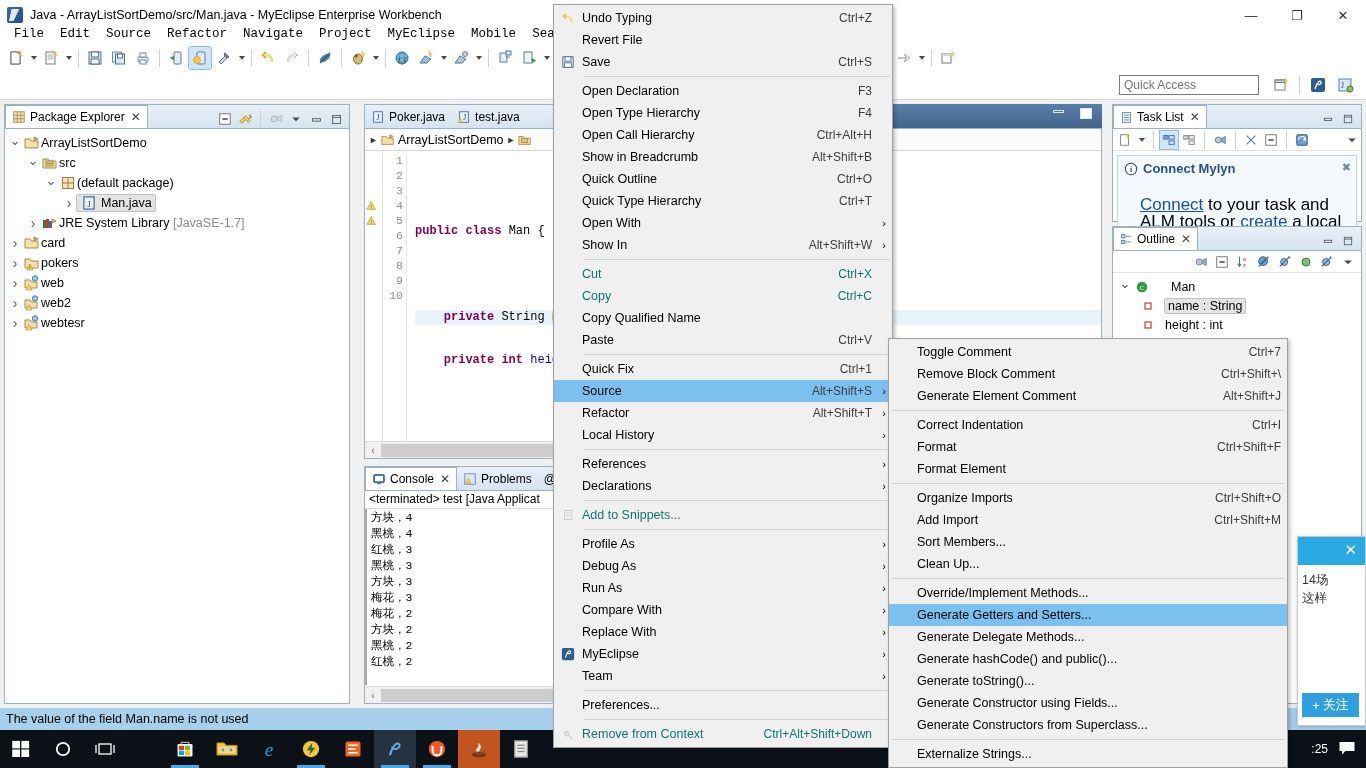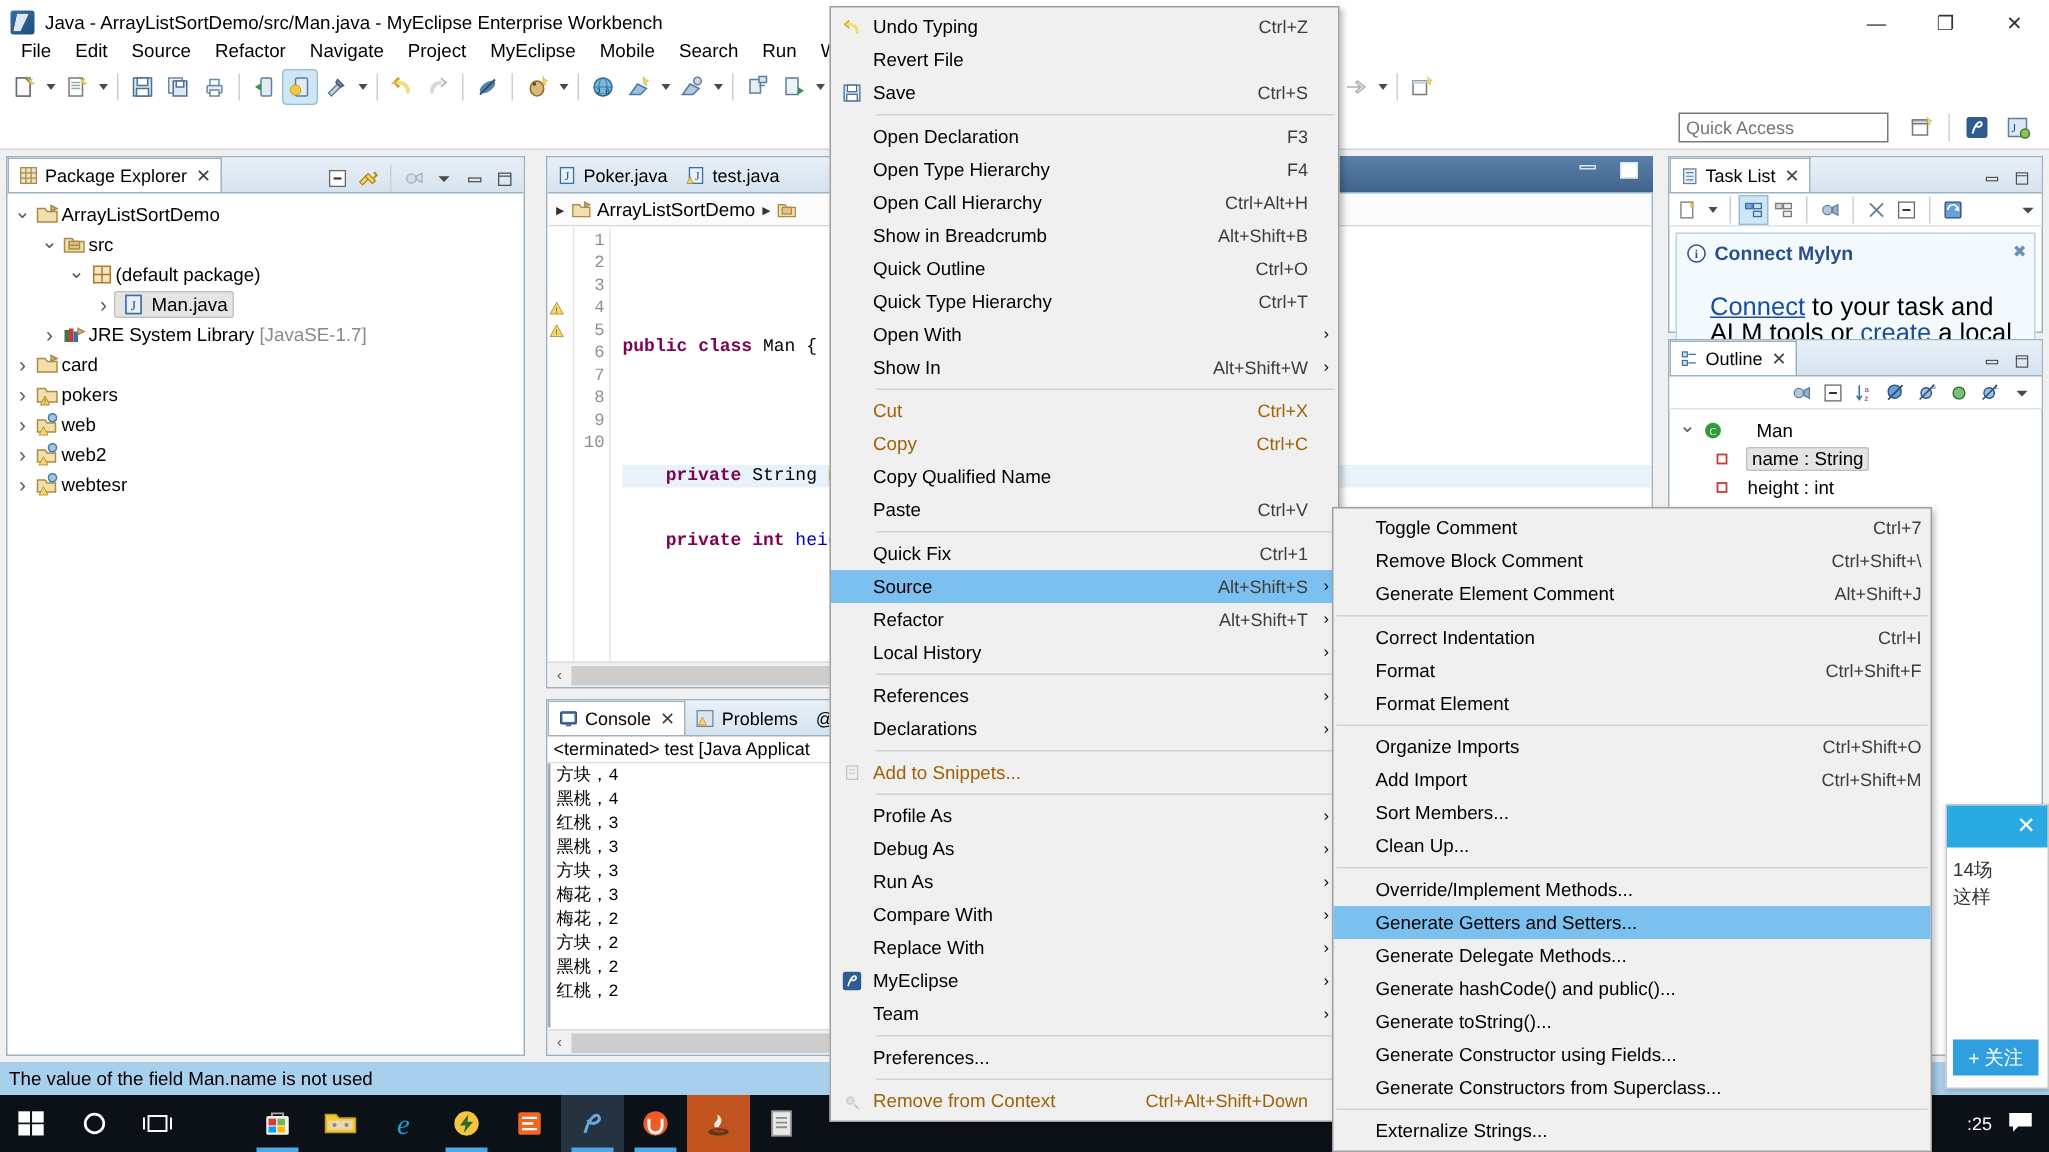--- a/index.html
+++ b/index.html
@@ -34,21 +34,21 @@
     width: 46px; height: 30px; display: flex; align-items: center; justify-content: center;
     color: #333; font-size: 13px;
   }
 
   
   .menubar {
     position: absolute; left: 0; top: 24px; width: 1366px; height: 20px;
     display: flex; align-items: center; background: #ffffff; padding-left: 6px;
   }
   .menubar .mi {
-    padding: 2px 8px; font-size: 12.5px; color: #000; white-space: nowrap; cursor: default;
+    padding: 2px 8px; font-size: 12.5px; color: #000; white-space: nowrap; cursor: default; font-family: Liberation Mono, monospace;
   }
 
   
   .toolbar {
     position: absolute; left: 0; top: 44px; width: 1366px; height: 28px;
     background: #ffffff; display: flex; align-items: center; padding-left: 4px;
   }
   .tb-ico {
     width: 22px; height: 22px; display: inline-flex; align-items: center; justify-content: center;
     margin: 0 1px; position: relative; border-radius: 2px;
@@ -166,21 +166,21 @@
   }
   .menu-item {
     display: flex; align-items: center; height: 22px; padding: 0 6px 0 0;
     font-size: 12.5px; color: #000; white-space: nowrap;
   }
   .menu-item .mi-ico { width: 28px; display:flex; justify-content:center; align-items:center; flex:none; }
   .menu-item .mi-lbl { flex: 1; padding-right: 18px; }
   .menu-item .mi-acc { color: #3d3d3d; font-size: 12px; text-align: right; }
   .menu-item .mi-sub { width: 14px; text-align: right; color: #000; font-size: 11px; }
   .menu-item.sel { background: #7cc0f0; }
-  .menu-item.disabled .mi-lbl, .menu-item.disabled .mi-acc { color: #a16207; }
+  .menu-item.disabled .mi-lbl, .menu-item.disabled .mi-acc { color: #0f766e; }
   .menu-sep { height: 1px; background: #d2d2d2; margin: 3px 2px 3px 30px; }
   .menu-sep.full { margin-left: 2px; }
 
   
   .statusbar {
     position: absolute; left: 0; bottom: 38px; width: 1366px; height: 22px;
     background: #a8d0ec; font-size: 12.5px; color: #000; display: flex; align-items: center;
     padding-left: 6px;
   }
 

